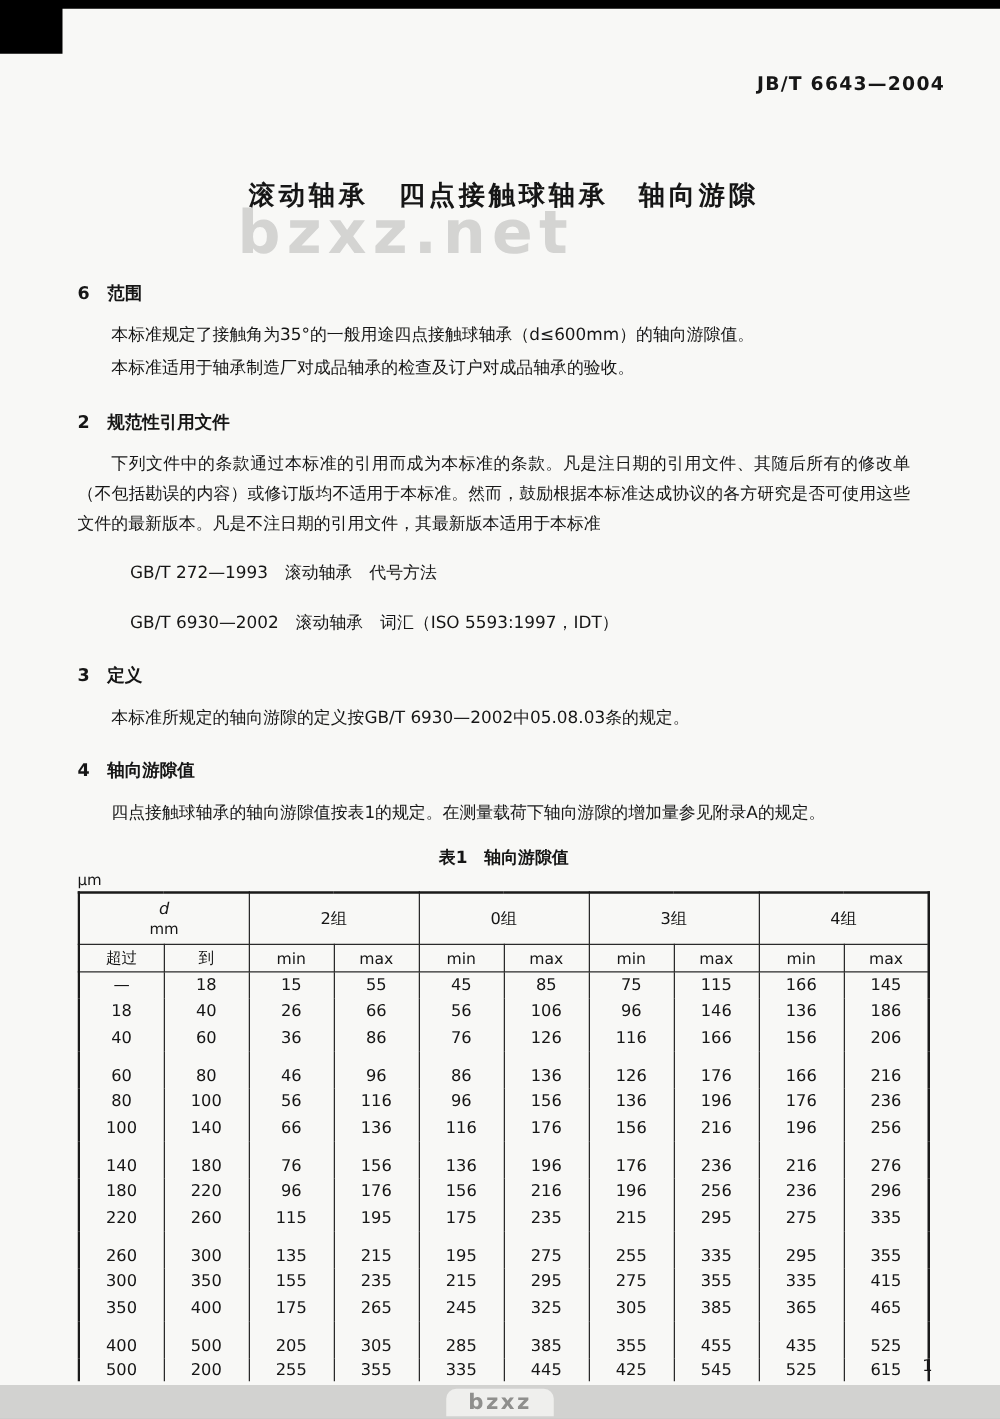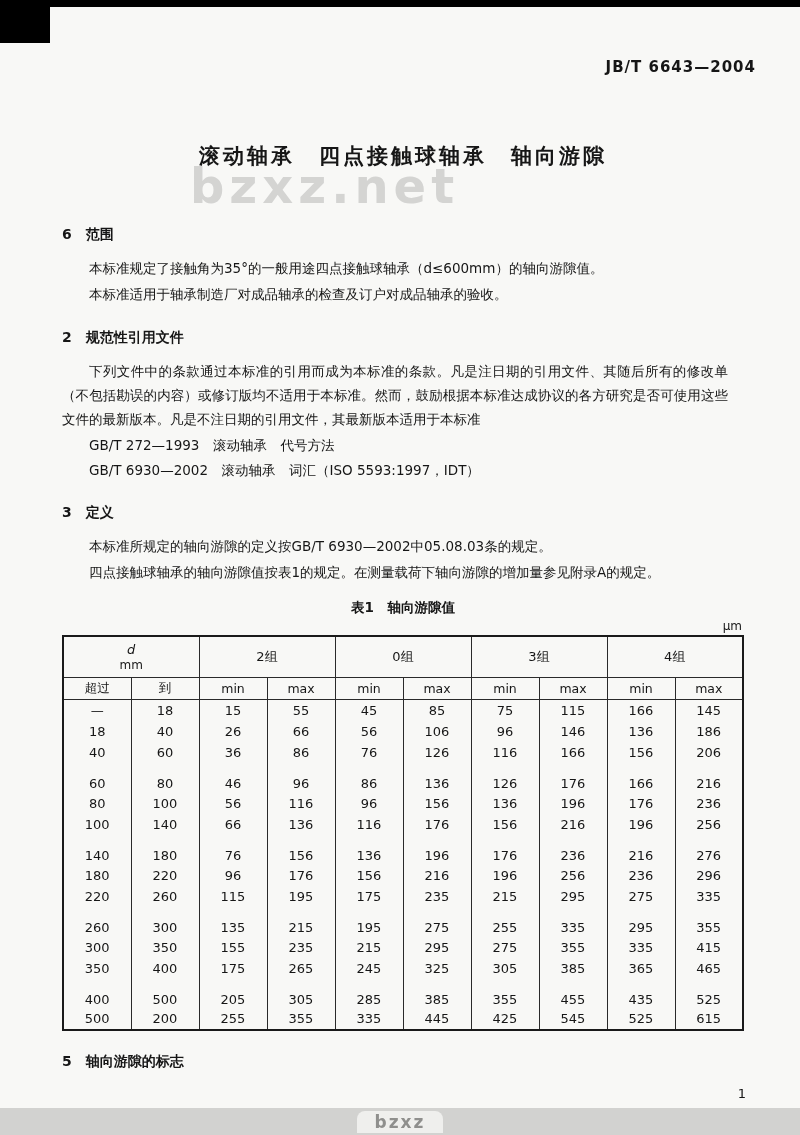--- a/index.html
+++ b/index.html
@@ -32,23 +32,23 @@
   }
   .title {
     text-align: center; font-size: 21px; font-weight: bold;
     letter-spacing: 3px; margin: 0 0 56px 0;
   }
   .sec-heading { font-size: 14px; font-weight: bold; margin: 22px 0 12px 0; }
   .para {
     font-size: 13.5px; line-height: 1.8; margin: 0 16px 2px 0;
     text-indent: 2em; text-align: justify;
   }
-  .ref-line { font-size: 13.5px; line-height: 1.8; margin: 0; text-indent: 2em; }
+  .ref-line { font-size: 13.5px; line-height: 1.8; margin: 15px; text-indent: 2em; }
   .table-caption { text-align: center; font-size: 13.5px; font-weight: bold; margin: 14px 0 2px 0; }
-  .unit-line { text-align: right; font-size: 12px; margin: 0 2px 2px 0; }
+  .unit-line { text-align: left; font-size: 12px; margin: 0 12px 2px 0; }
   table.clearance {
     width: 100%; border-collapse: collapse; table-layout: fixed;
     font-size: 13px; border: 2px solid #1a1a1a;
   }
   table.clearance th, table.clearance td {
     border-left: 1px solid #2a2a2a; border-right: 1px solid #2a2a2a;
     text-align: center; padding: 2px 1px; font-weight: normal;
   }
   table.clearance thead th { border-bottom: 1px solid #2a2a2a; }
   table.clearance thead tr.h1 th { height: 42px; }
@@ -89,20 +89,21 @@
     <p class="para">本标准适用于轴承制造厂对成品轴承的检查及订户对成品轴承的验收。</p>
 
     <h2 class="sec-heading">2　规范性引用文件</h2>
     <p class="para">下列文件中的条款通过本标准的引用而成为本标准的条款。凡是注日期的引用文件、其随后所有的修改单（不包括勘误的内容）或修订版均不适用于本标准。然而，鼓励根据本标准达成协议的各方研究是否可使用这些文件的最新版本。凡是不注日期的引用文件，其最新版本适用于本标准</p>
     <p class="ref-line">GB/T 272—1993　滚动轴承　代号方法</p>
     <p class="ref-line">GB/T 6930—2002　滚动轴承　词汇（ISO 5593:1997，IDT）</p>
 
     <h2 class="sec-heading">3　定义</h2>
     <p class="para">本标准所规定的轴向游隙的定义按GB/T 6930—2002中05.08.03条的规定。</p>
 
+    <h2 class="sec-heading">4　轴向游隙值</h2>
     <p class="para">四点接触球轴承的轴向游隙值按表1的规定。在测量载荷下轴向游隙的增加量参见附录A的规定。</p>
 
     <div class="table-caption">表1　轴向游隙值</div>
     <div class="unit-line">μm</div>
 
     <table class="clearance">
       <thead>
         <tr class="h1">
           <th colspan="2">
             <span class="d-label">d</span>

